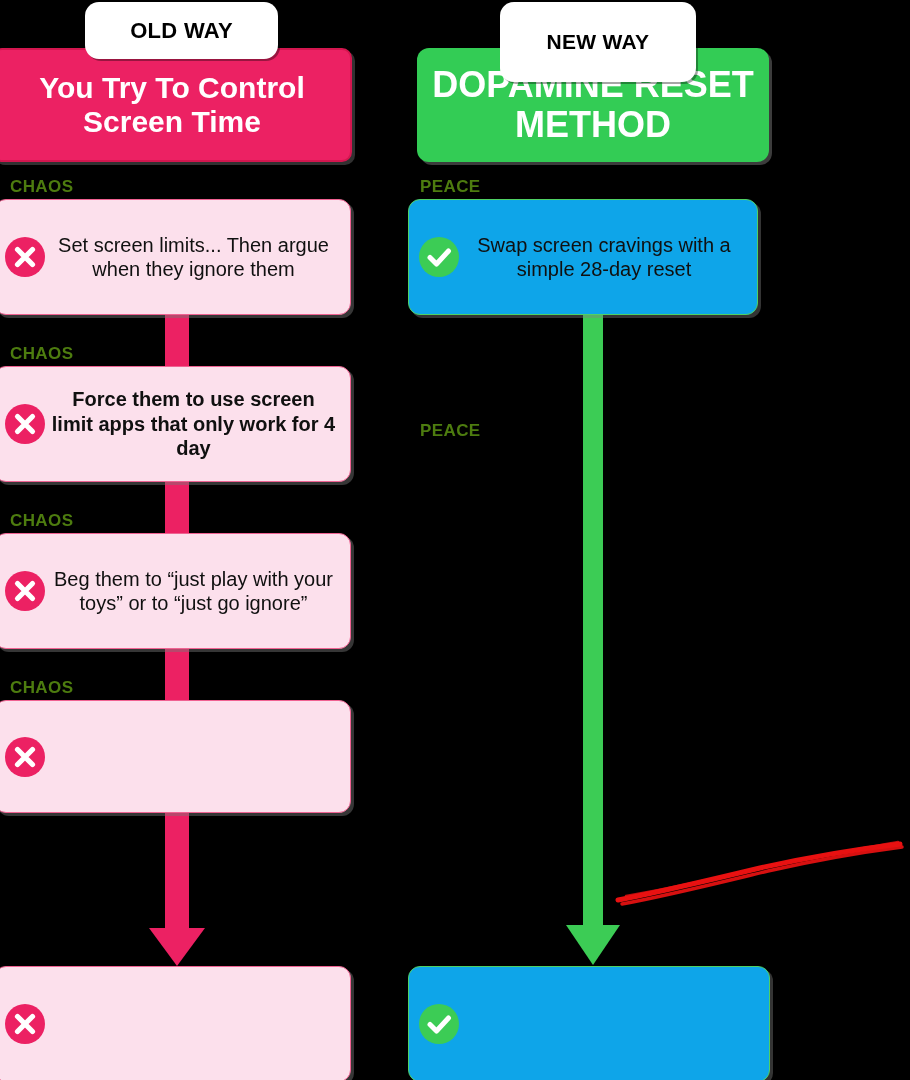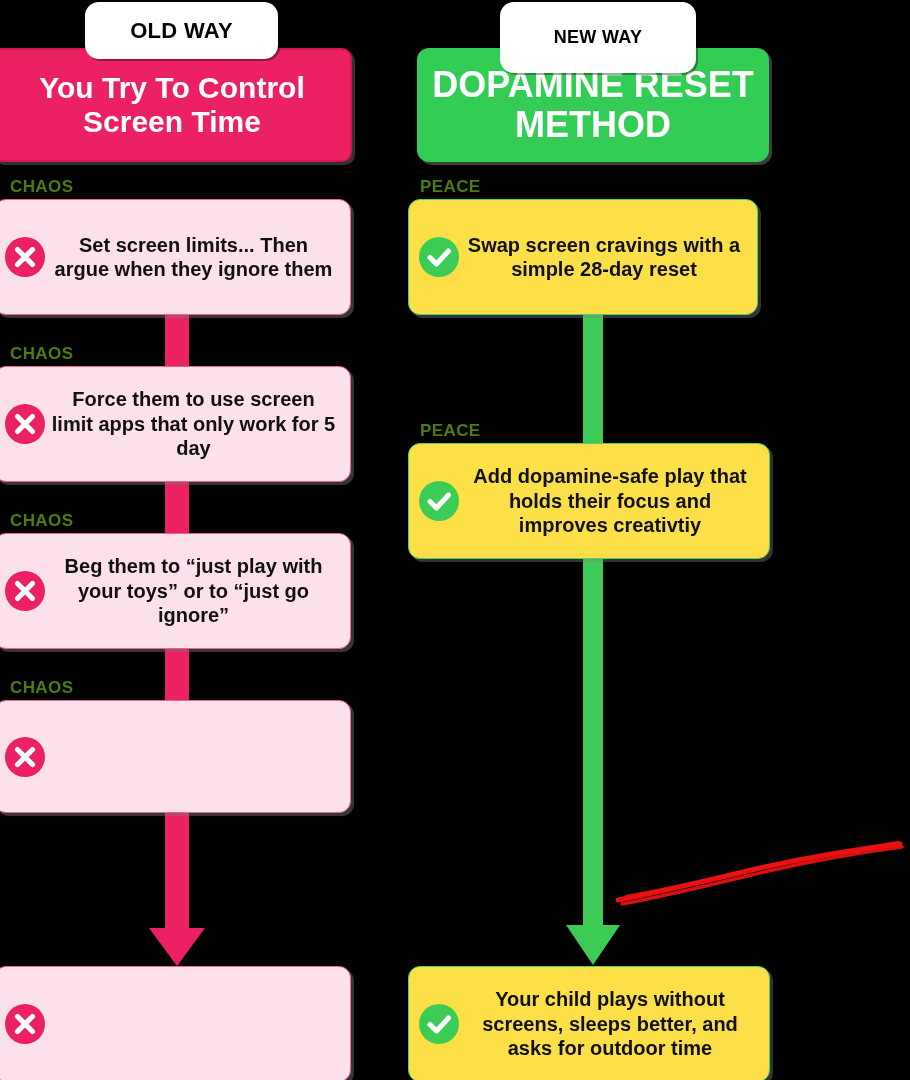--- a/index.html
+++ b/index.html
@@ -29,21 +29,21 @@
     display: flex;
     align-items: center;
     justify-content: center;
     font-weight: bold;
     color: #000000;
     letter-spacing: 0.3px;
     z-index: 40;
     box-shadow: 2px 2px 0 rgba(0,0,0,0.35);
   }
   #pill-old { left: 85px;  top: 2px;  width: 193px; height: 57px; font-size: 22px; }
-  #pill-new { left: 500px; top: 2px;  width: 196px; height: 71px; font-size: 18px; }
+  #pill-new { left: 500px; top: 2px;  width: 196px; height: 80px; font-size: 21px; }
 
   
   .banner {
     position: absolute;
     display: flex;
     align-items: center;
     justify-content: center;
     text-align: center;
     color: #ffffff;
     font-weight: bold;
@@ -113,21 +113,21 @@
     z-index: 25;
     border-radius: 12px;
     padding: 10px 14px 10px 10px;
   }
   .card.bad {
     background: #fce0ec;
     border: 1.5px solid #f06292;
     box-shadow: 3px 3px 0 rgba(120,120,120,0.45);
   }
   .card.good {
-    background: #fde047;
+    background: #0ea5e9;
     border: 1.5px solid #4fd164;
     box-shadow: 3px 3px 0 rgba(130,130,130,0.4);
   }
   .card .badge {
     flex: 0 0 auto;
     width: 40px; height: 40px;
     border-radius: 50%;
     display: flex;
     align-items: center;
     justify-content: center;
@@ -135,21 +135,20 @@
   }
   .card.bad .badge  { background: #ec2163; }
   .card.good .badge { background: #3ccc55; }
   .card .badge svg { display: block; }
   .card .ctext {
     flex: 1 1 auto;
     text-align: center;
     color: #101010;
     font-size: 20px;
     line-height: 1.22;
-    font-weight: bold;
   }
   .card .ctext.strong { font-weight: bold; }
 
   
   #red-scribble {
     position: absolute;
     left: 600px; top: 820px;
     width: 310px; height: 100px;
     z-index: 50;
     pointer-events: none;
@@ -177,21 +176,21 @@
     <span class="ctext">Set screen limits... Then argue when they ignore them</span>
   </div>
 
   <div class="kicker" style="left:10px; top:344px;">CHAOS</div>
   <div class="card bad" style="left:-6px; top:366px; width:357px; height:116px;">
     <span class="badge">
       <svg width="40" height="40" viewBox="0 0 40 40" aria-hidden="true">
         <path d="M12.5 12.5 L27.5 27.5 M27.5 12.5 L12.5 27.5" stroke="#ffffff" stroke-width="5.2" stroke-linecap="round"></path>
       </svg>
     </span>
-    <span class="ctext strong">Force them to use screen limit apps that only work for 5 day</span>
+    <span class="ctext strong">Force them to use screen limit apps that only work for 4 day</span>
   </div>
 
   <div class="kicker" style="left:10px; top:511px;">CHAOS</div>
   <div class="card bad" style="left:-6px; top:533px; width:357px; height:116px;">
     <span class="badge">
       <svg width="40" height="40" viewBox="0 0 40 40" aria-hidden="true">
         <path d="M12.5 12.5 L27.5 27.5 M27.5 12.5 L12.5 27.5" stroke="#ffffff" stroke-width="5.2" stroke-linecap="round"></path>
       </svg>
     </span>
     <span class="ctext">Beg them to “just play with your toys” or to “just go ignore”</span>
@@ -225,36 +224,27 @@
   <div class="card good" style="left:408px; top:199px; width:350px; height:116px;">
     <span class="badge">
       <svg width="40" height="40" viewBox="0 0 40 40" aria-hidden="true">
         <path d="M11 20.5 L17.5 27 L29.5 14" stroke="#ffffff" stroke-width="5" fill="none" stroke-linecap="round" stroke-linejoin="round"></path>
       </svg>
     </span>
     <span class="ctext">Swap screen cravings with a simple 28-day reset</span>
   </div>
 
   <div class="kicker" style="left:420px; top:421px;">PEACE</div>
-  <div class="card good" style="left:408px; top:443px; width:362px; height:116px;">
+
+  <div class="card good" style="left:408px; top:966px; width:362px; height:116px;">
     <span class="badge">
       <svg width="40" height="40" viewBox="0 0 40 40" aria-hidden="true">
         <path d="M11 20.5 L17.5 27 L29.5 14" stroke="#ffffff" stroke-width="5" fill="none" stroke-linecap="round" stroke-linejoin="round"></path>
       </svg>
     </span>
-    <span class="ctext strong">Add dopamine-safe play that holds their focus and improves creativtiy</span>
-  </div>
-
-  <div class="card good" style="left:408px; top:966px; width:362px; height:116px;">
-    <span class="badge">
-      <svg width="40" height="40" viewBox="0 0 40 40" aria-hidden="true">
-        <path d="M11 20.5 L17.5 27 L29.5 14" stroke="#ffffff" stroke-width="5" fill="none" stroke-linecap="round" stroke-linejoin="round"></path>
-      </svg>
-    </span>
-    <span class="ctext strong">Your child plays without screens, sleeps better, and asks for outdoor time</span>
   </div>
 
   <svg id="red-scribble" viewBox="0 0 310 100">
     <path d="M18 80 C 60 72, 110 60, 160 48 C 205 38, 250 30, 300 24" stroke="#e81111" stroke-width="5" fill="none" stroke-linecap="round"></path>
     <path d="M22 84 C 66 76, 118 63, 168 51 C 212 41, 256 33, 302 27" stroke="#e81111" stroke-width="3.4" fill="none" stroke-linecap="round" opacity="0.92"></path>
     <path d="M26 76 C 70 68, 122 57, 172 45 C 216 36, 258 29, 298 22" stroke="#e81111" stroke-width="2.4" fill="none" stroke-linecap="round" opacity="0.8"></path>
   </svg>
 
 </div>
 

